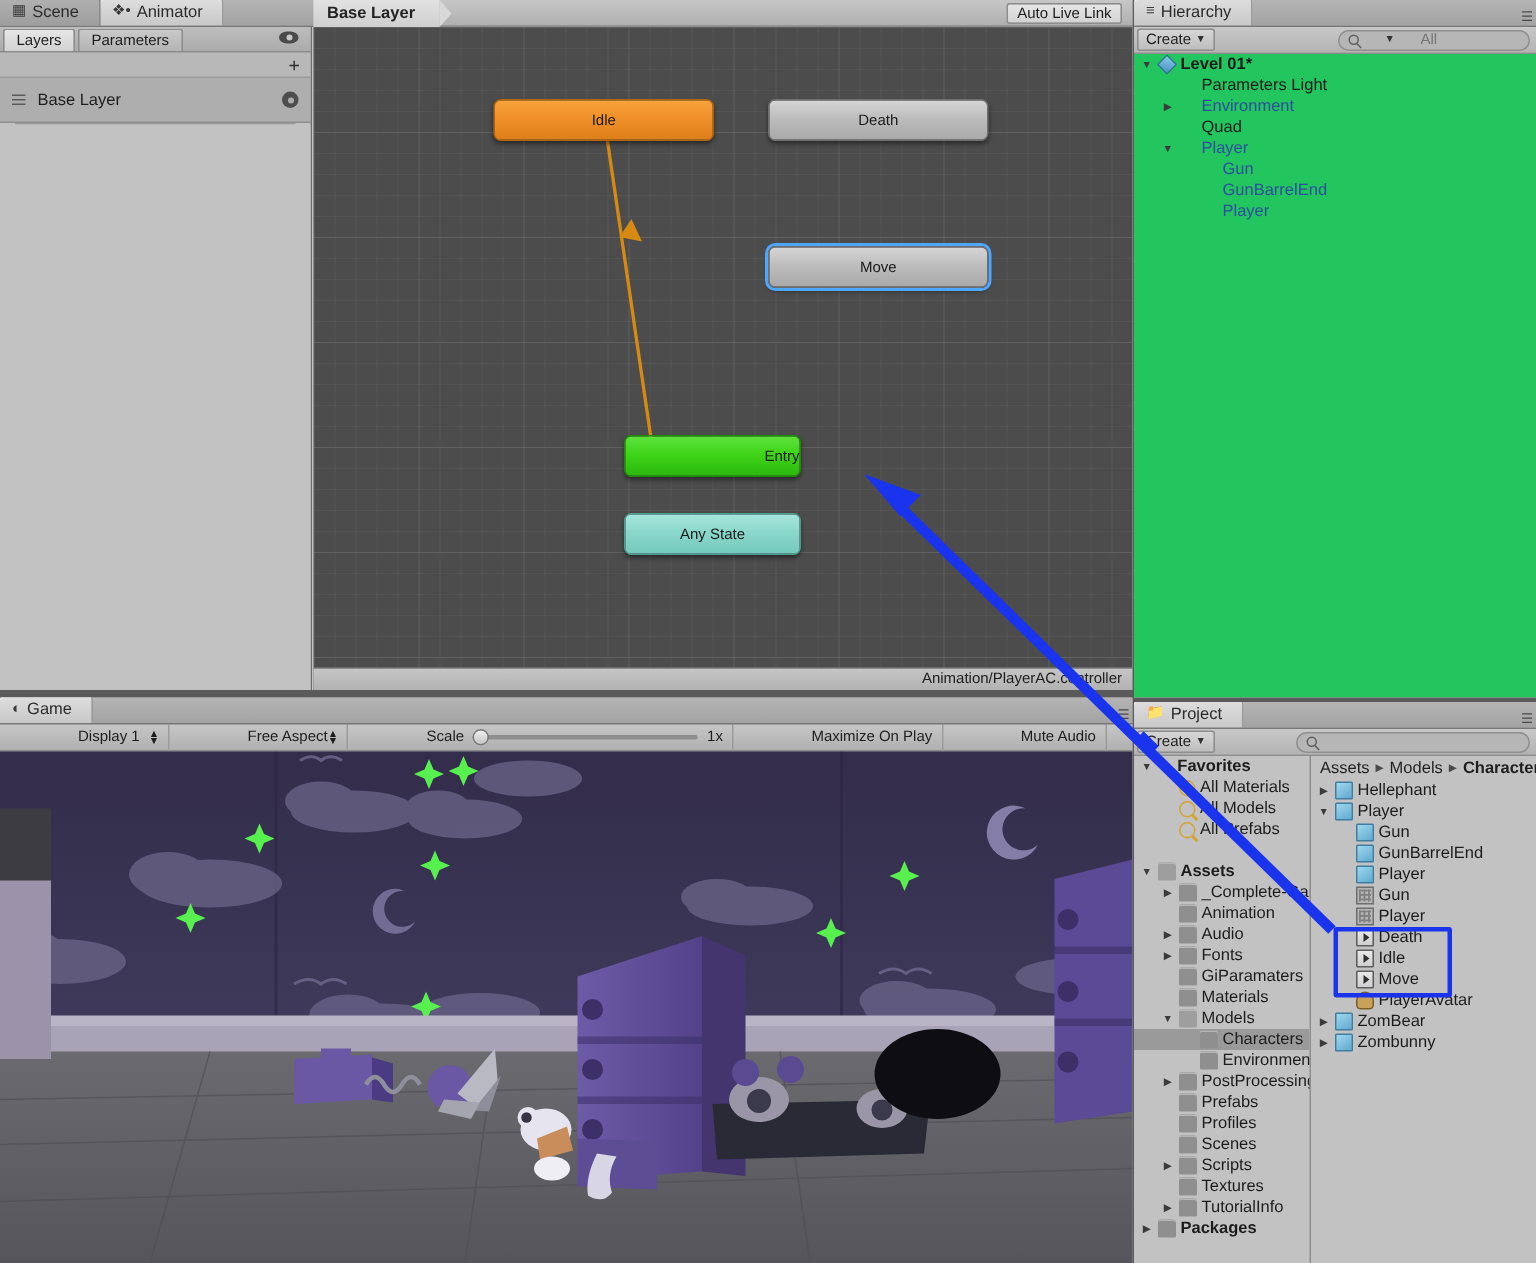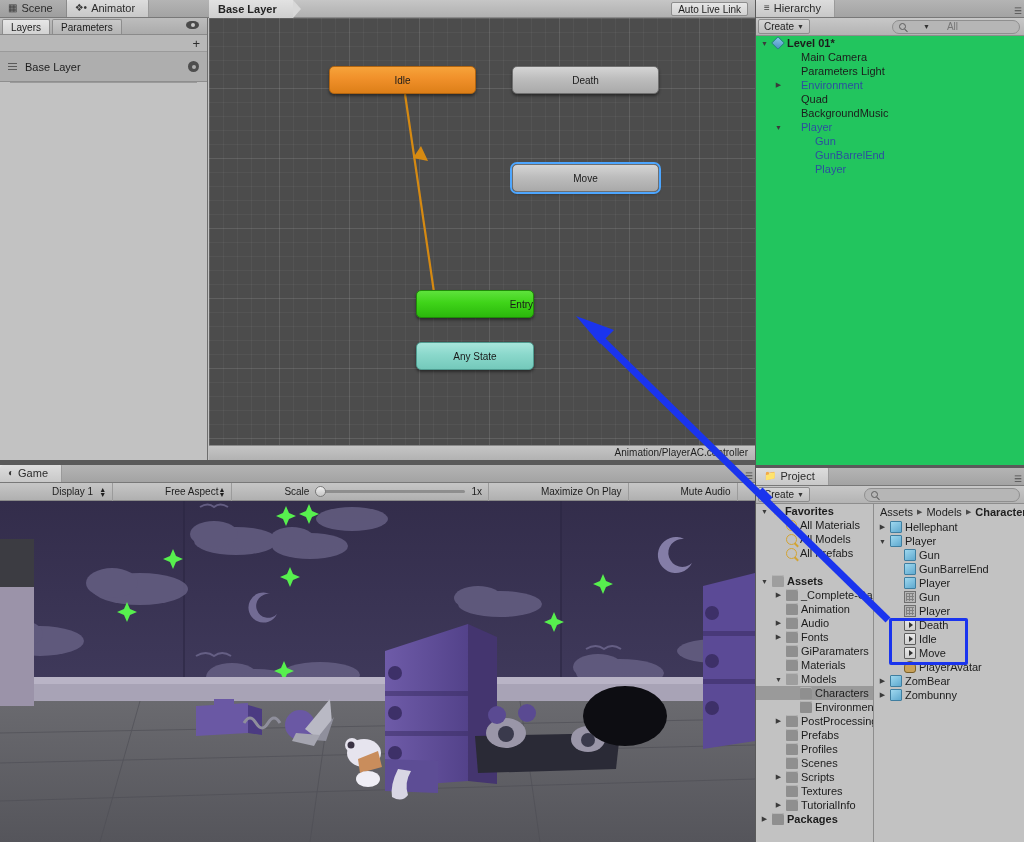--- a/index.html
+++ b/index.html
@@ -590,41 +590,31 @@
     </div>
     <div class="tree" id="hierarchy-tree">
         <div class="trow" style="padding-left: 4px;">
           <span class="tw">▼</span>
           <span class="ico ico-scene"></span>
           <span class="lbl bold">Level 01*</span>
         </div>
         <div class="trow" style="padding-left: 18px;">
           <span class="tw"></span>
           <span class="ico" style="visibility: hidden;"></span>
-          <span class="lbl">Main Camera</span>
-        </div>
-        <div class="trow" style="padding-left: 18px;">
-          <span class="tw"></span>
-          <span class="ico" style="visibility: hidden;"></span>
           <span class="lbl">Parameters Light</span>
         </div>
         <div class="trow" style="padding-left: 18px;">
           <span class="tw">▶</span>
           <span class="ico" style="visibility: hidden;"></span>
           <span class="lbl prefab">Environment</span>
         </div>
         <div class="trow" style="padding-left: 18px;">
           <span class="tw"></span>
           <span class="ico" style="visibility: hidden;"></span>
           <span class="lbl">Quad</span>
-        </div>
-        <div class="trow" style="padding-left: 18px;">
-          <span class="tw"></span>
-          <span class="ico" style="visibility: hidden;"></span>
-          <span class="lbl">BackgroundMusic</span>
         </div>
         <div class="trow" style="padding-left: 18px;">
           <span class="tw">▼</span>
           <span class="ico" style="visibility: hidden;"></span>
           <span class="lbl prefab">Player</span>
         </div>
         <div class="trow" style="padding-left: 32px;">
           <span class="tw"></span>
           <span class="ico" style="visibility: hidden;"></span>
           <span class="lbl prefab">Gun</span>

